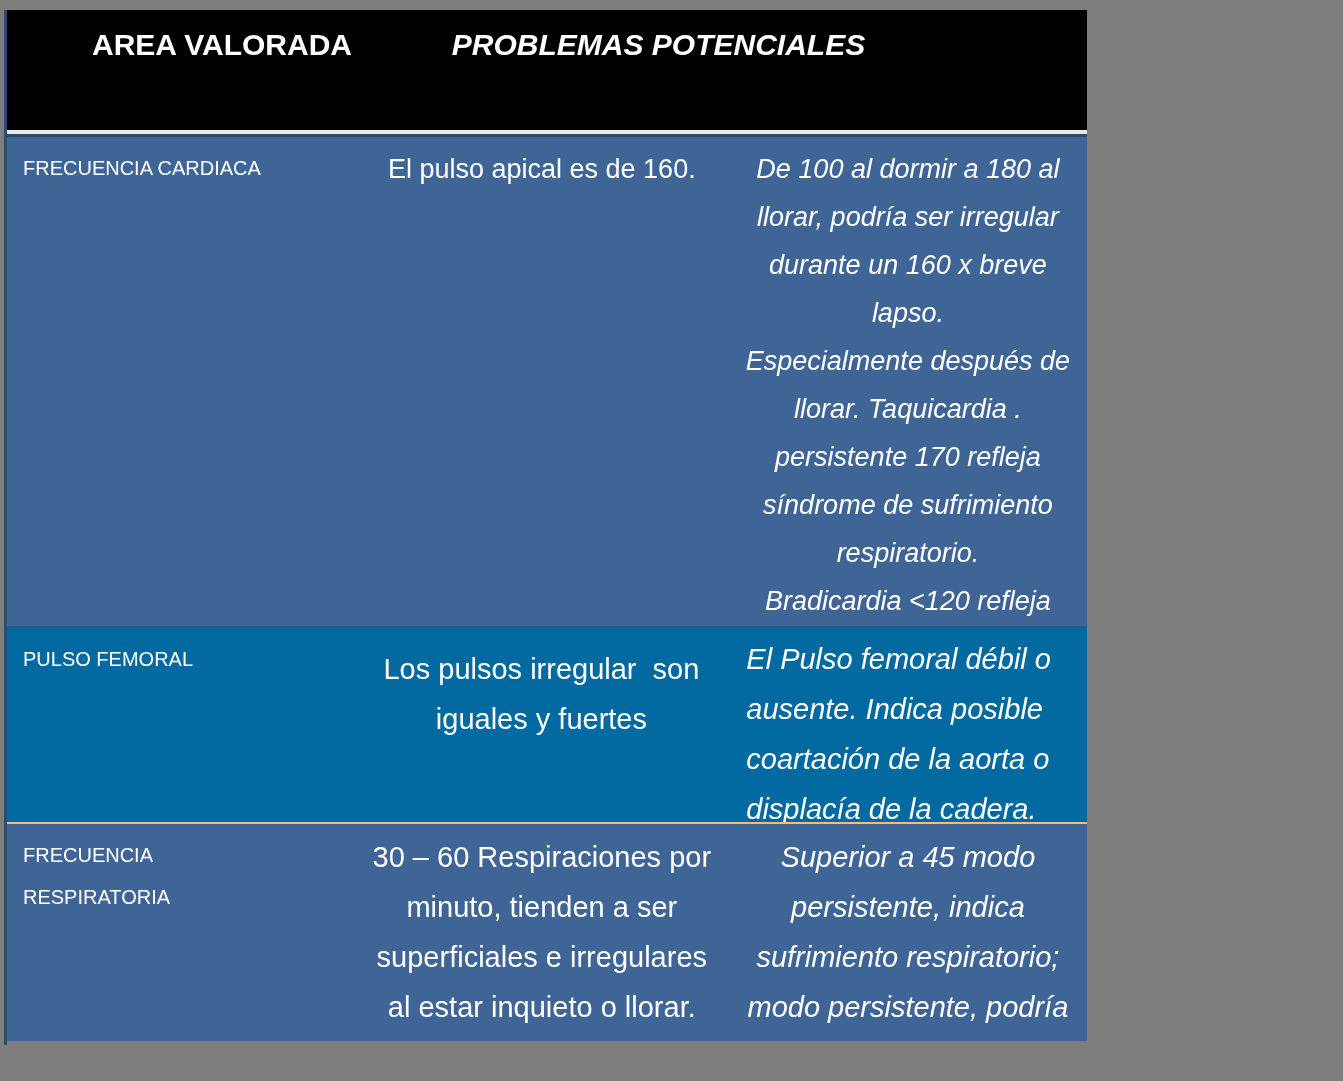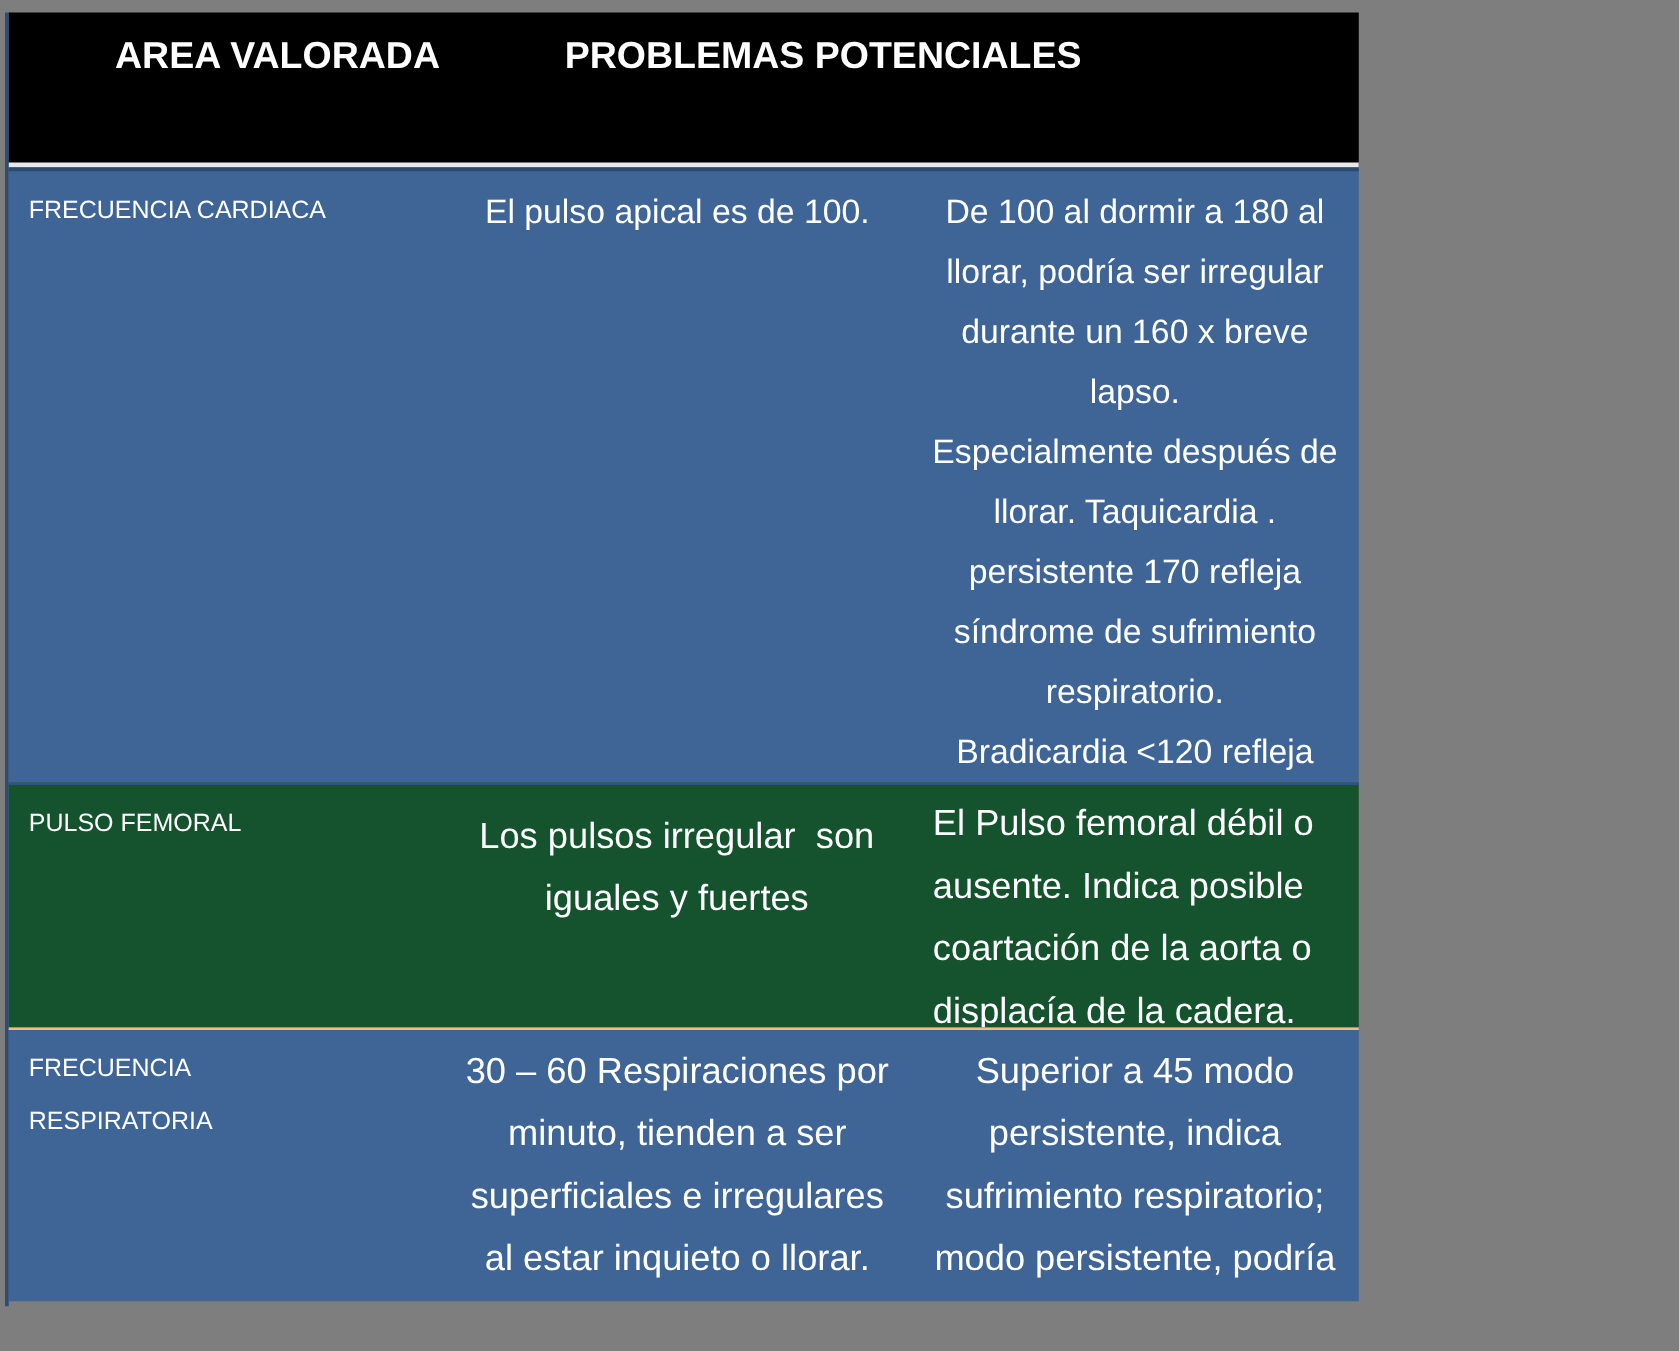--- a/index.html
+++ b/index.html
@@ -36,21 +36,21 @@
     box-sizing: border-box;
   }
   .cell {
     box-sizing: border-box;
     color: #ffffff;
     white-space: pre-wrap;
     overflow: hidden;
   }
   .c1 { width: 430px; }
   .c2 { width: 463px; }
-  .c3 { width: 443px; }
+  .c3 { width: 443px; font-style: italic; }
 
   
   .header-row {
     height: 124px;
     background: #000000;
     border-bottom: 4px solid #e8e8e8;
     flex: none;
   }
   .header-row .cell {
     font-weight: bold;
@@ -58,21 +58,21 @@
     line-height: 45px;
     text-align: center;
     padding-top: 12px;
   }
 
   
   .body-row {
     flex: none;
   }
   .row-dark  { background: #3e6596; }
-  .row-light { background: #14532d; }
+  .row-light { background: #0369a1; }
   .row-1 { height: 492px; border-top: 3px solid #2c4a70; }
   .row-2 { height: 196px; border-top: 2px solid #31547e; }
   .row-3 { height: 219px; border-top: 2px solid #fdba74; }
 
   .body-row .cell.c1 {
     font-size: 20px;
     line-height: 42px;
     text-align: left;
     padding: 10px 12px 0 16px;
   }
@@ -107,21 +107,21 @@
 <div class="frame">
   <div class="table">
 
     <div class="row header-row">
       <div class="cell c1">AREA VALORADA</div>
       <div class="cell c3">PROBLEMAS POTENCIALES</div>
     </div>
 
     <div class="row body-row row-1 row-dark">
       <div class="cell c1">FRECUENCIA CARDIACA</div>
-      <div class="cell c2">El pulso apical es de 100.</div>
+      <div class="cell c2">El pulso apical es de 160.</div>
       <div class="cell c3">De 100 al dormir a 180 al
 llorar, podría ser irregular
 durante un 160 x breve lapso.
 Especialmente después de
 llorar. Taquicardia .
 persistente 170 refleja
 síndrome de sufrimiento
 respiratorio.
 Bradicardia &lt;120 refleja
 síndrome de sufrimiento

